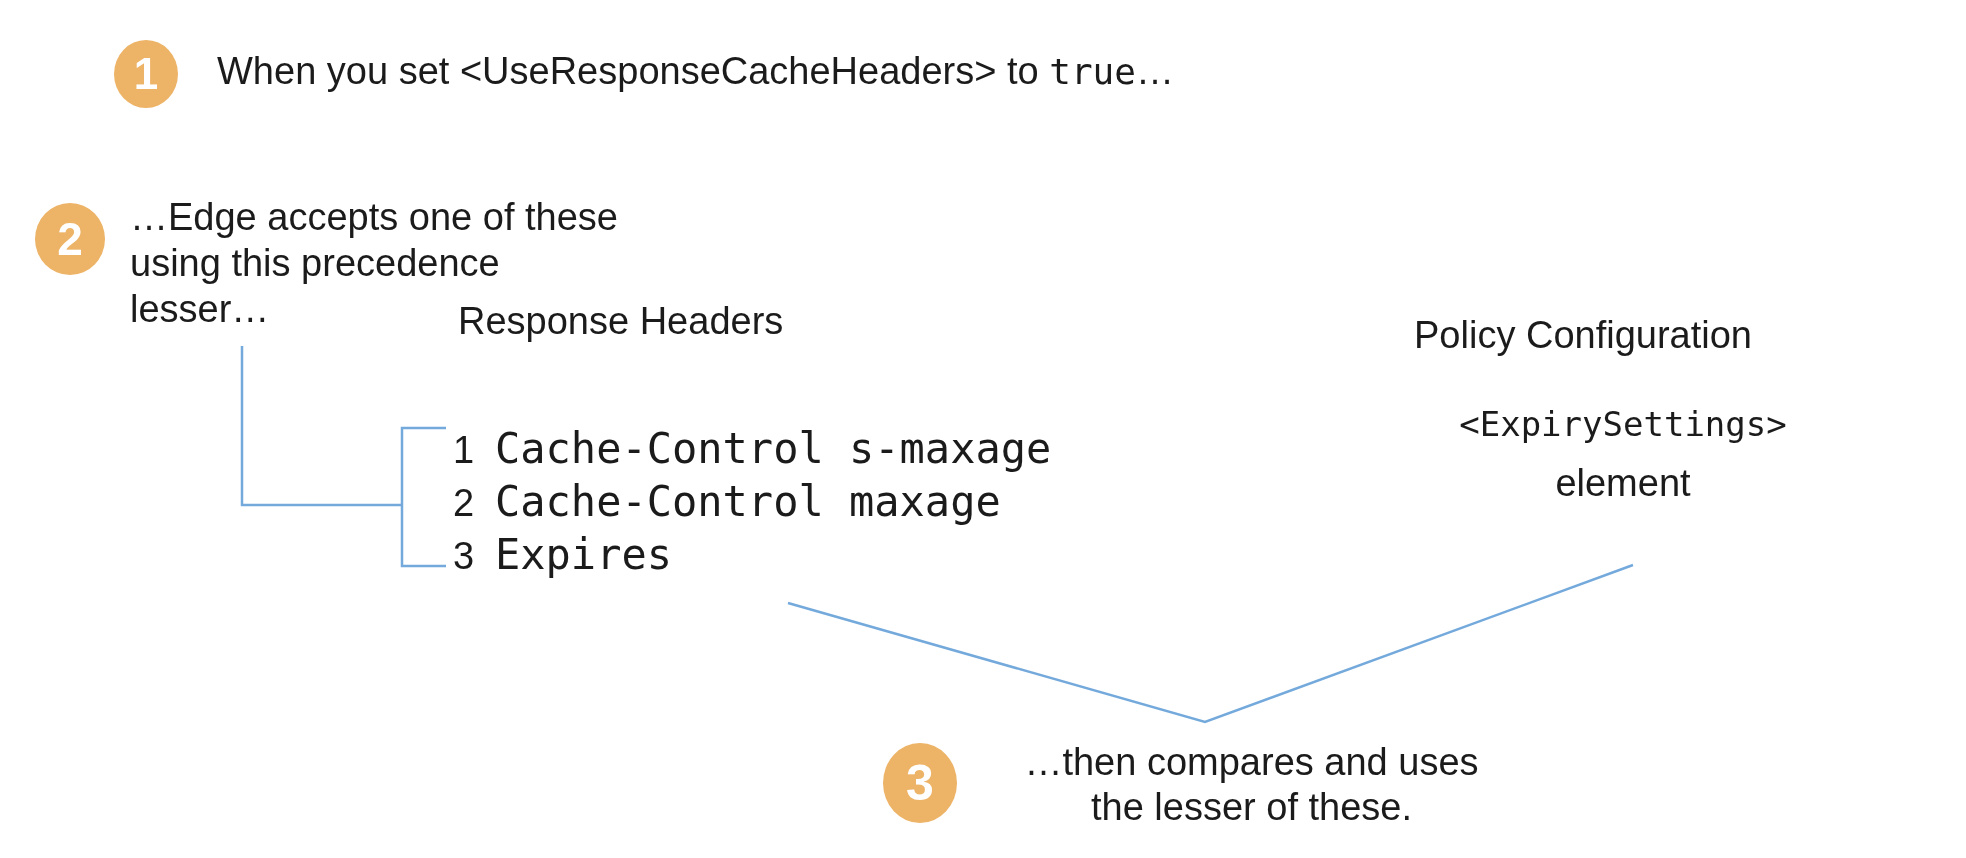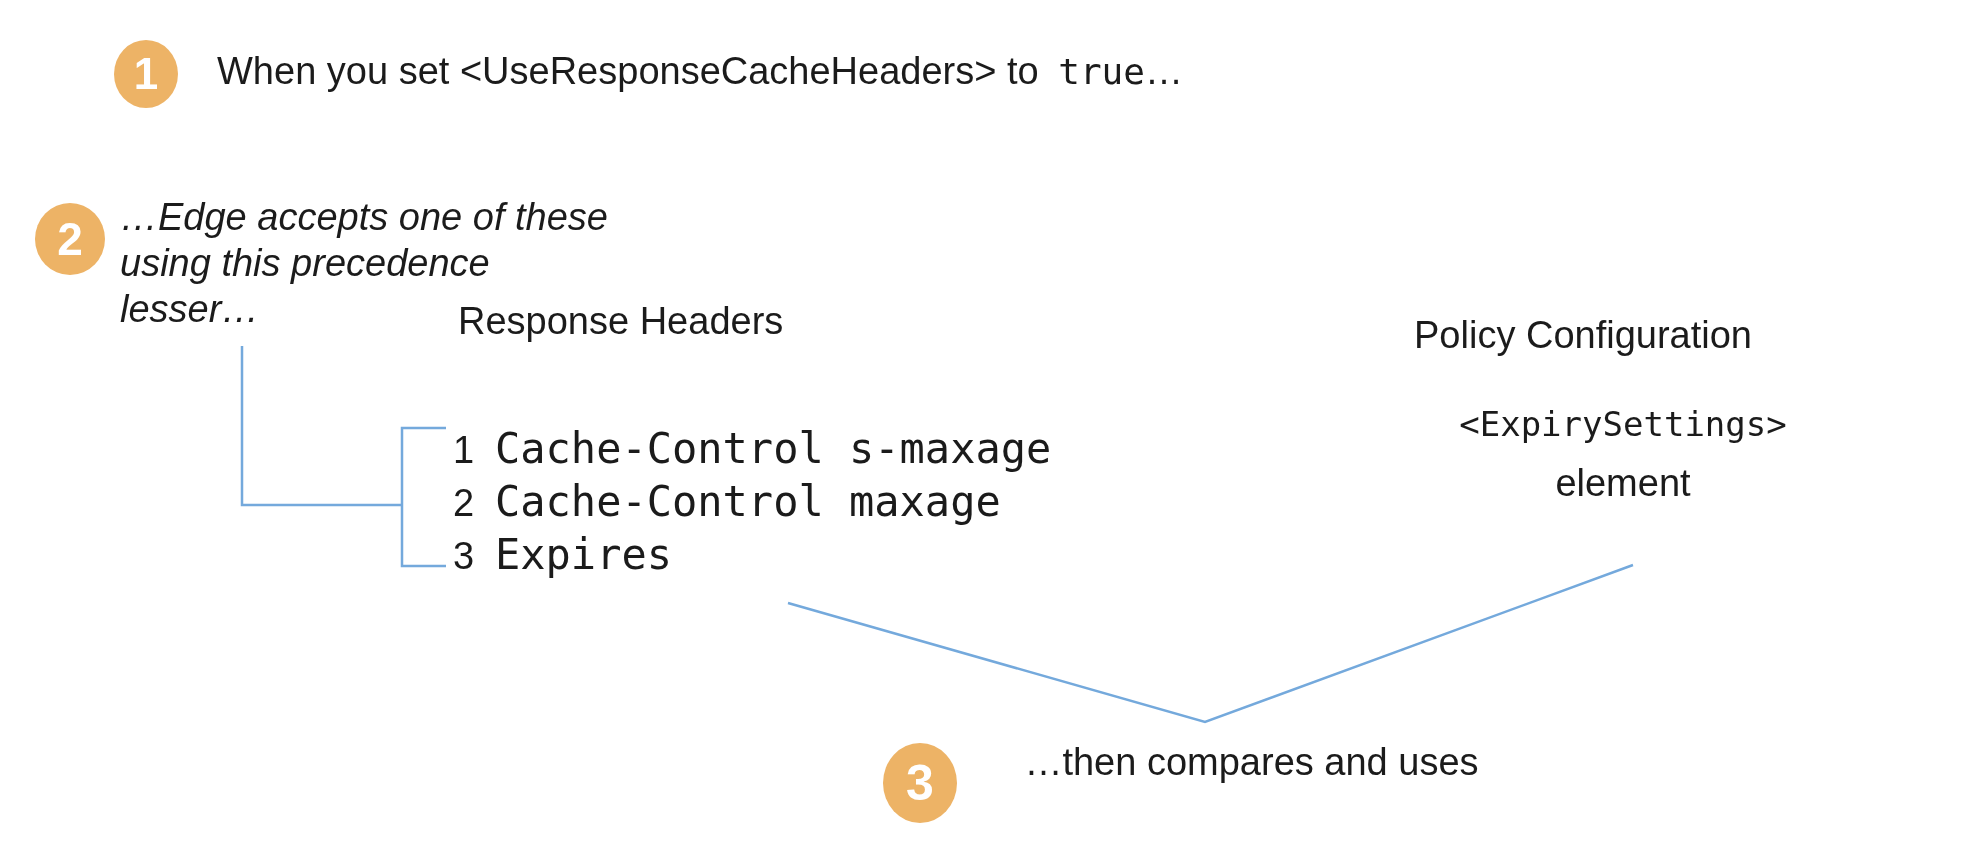--- a/index.html
+++ b/index.html
@@ -29,24 +29,24 @@
   }
   #badge-1{left:114px;top:40px;width:64px;height:68px;font-size:44px;}
   #badge-2{left:35px;top:203px;width:70px;height:72px;font-size:46px;}
   #badge-3{left:883px;top:743px;width:74px;height:80px;font-size:50px;}
   #step1-text{
     left:217px;top:48px;
     font-size:38px;line-height:46px;
     white-space:nowrap;
   }
   .mono{font-family:"DejaVu Sans Mono",monospace;}
-  #step1-text .mono{font-size:36px;margin-left:9px;}
+  #step1-text .mono{font-size:36px;}
   #step2-text{
-    left:120px;top:194px;
-    font-size:38px;line-height:46px;font-style:italic;
+    left:130px;top:194px;
+    font-size:38px;line-height:46px;
   }
   #rh-title{
     left:458px;top:300px;width:460px;
     font-size:38px;
   }
   #precedence-list{
     left:453px;top:422px;
   }
   .p-item{
     display:flex;align-items:baseline;
@@ -133,15 +133,16 @@
 
   <div class="abs" id="pc-title">Policy Configuration</div>
   <div class="abs mono" id="expiry-code">&lt;ExpirySettings&gt;</div>
   <div class="abs" id="expiry-label">element</div>
 
   <div class="badge" id="badge-3">
     <span>3</span>
   </div>
   <div class="abs" id="step3-text">
     <div>…then compares and uses</div>
+    <div>the lesser of these.</div>
   </div>
 
 </div>
 
 </body></html>

